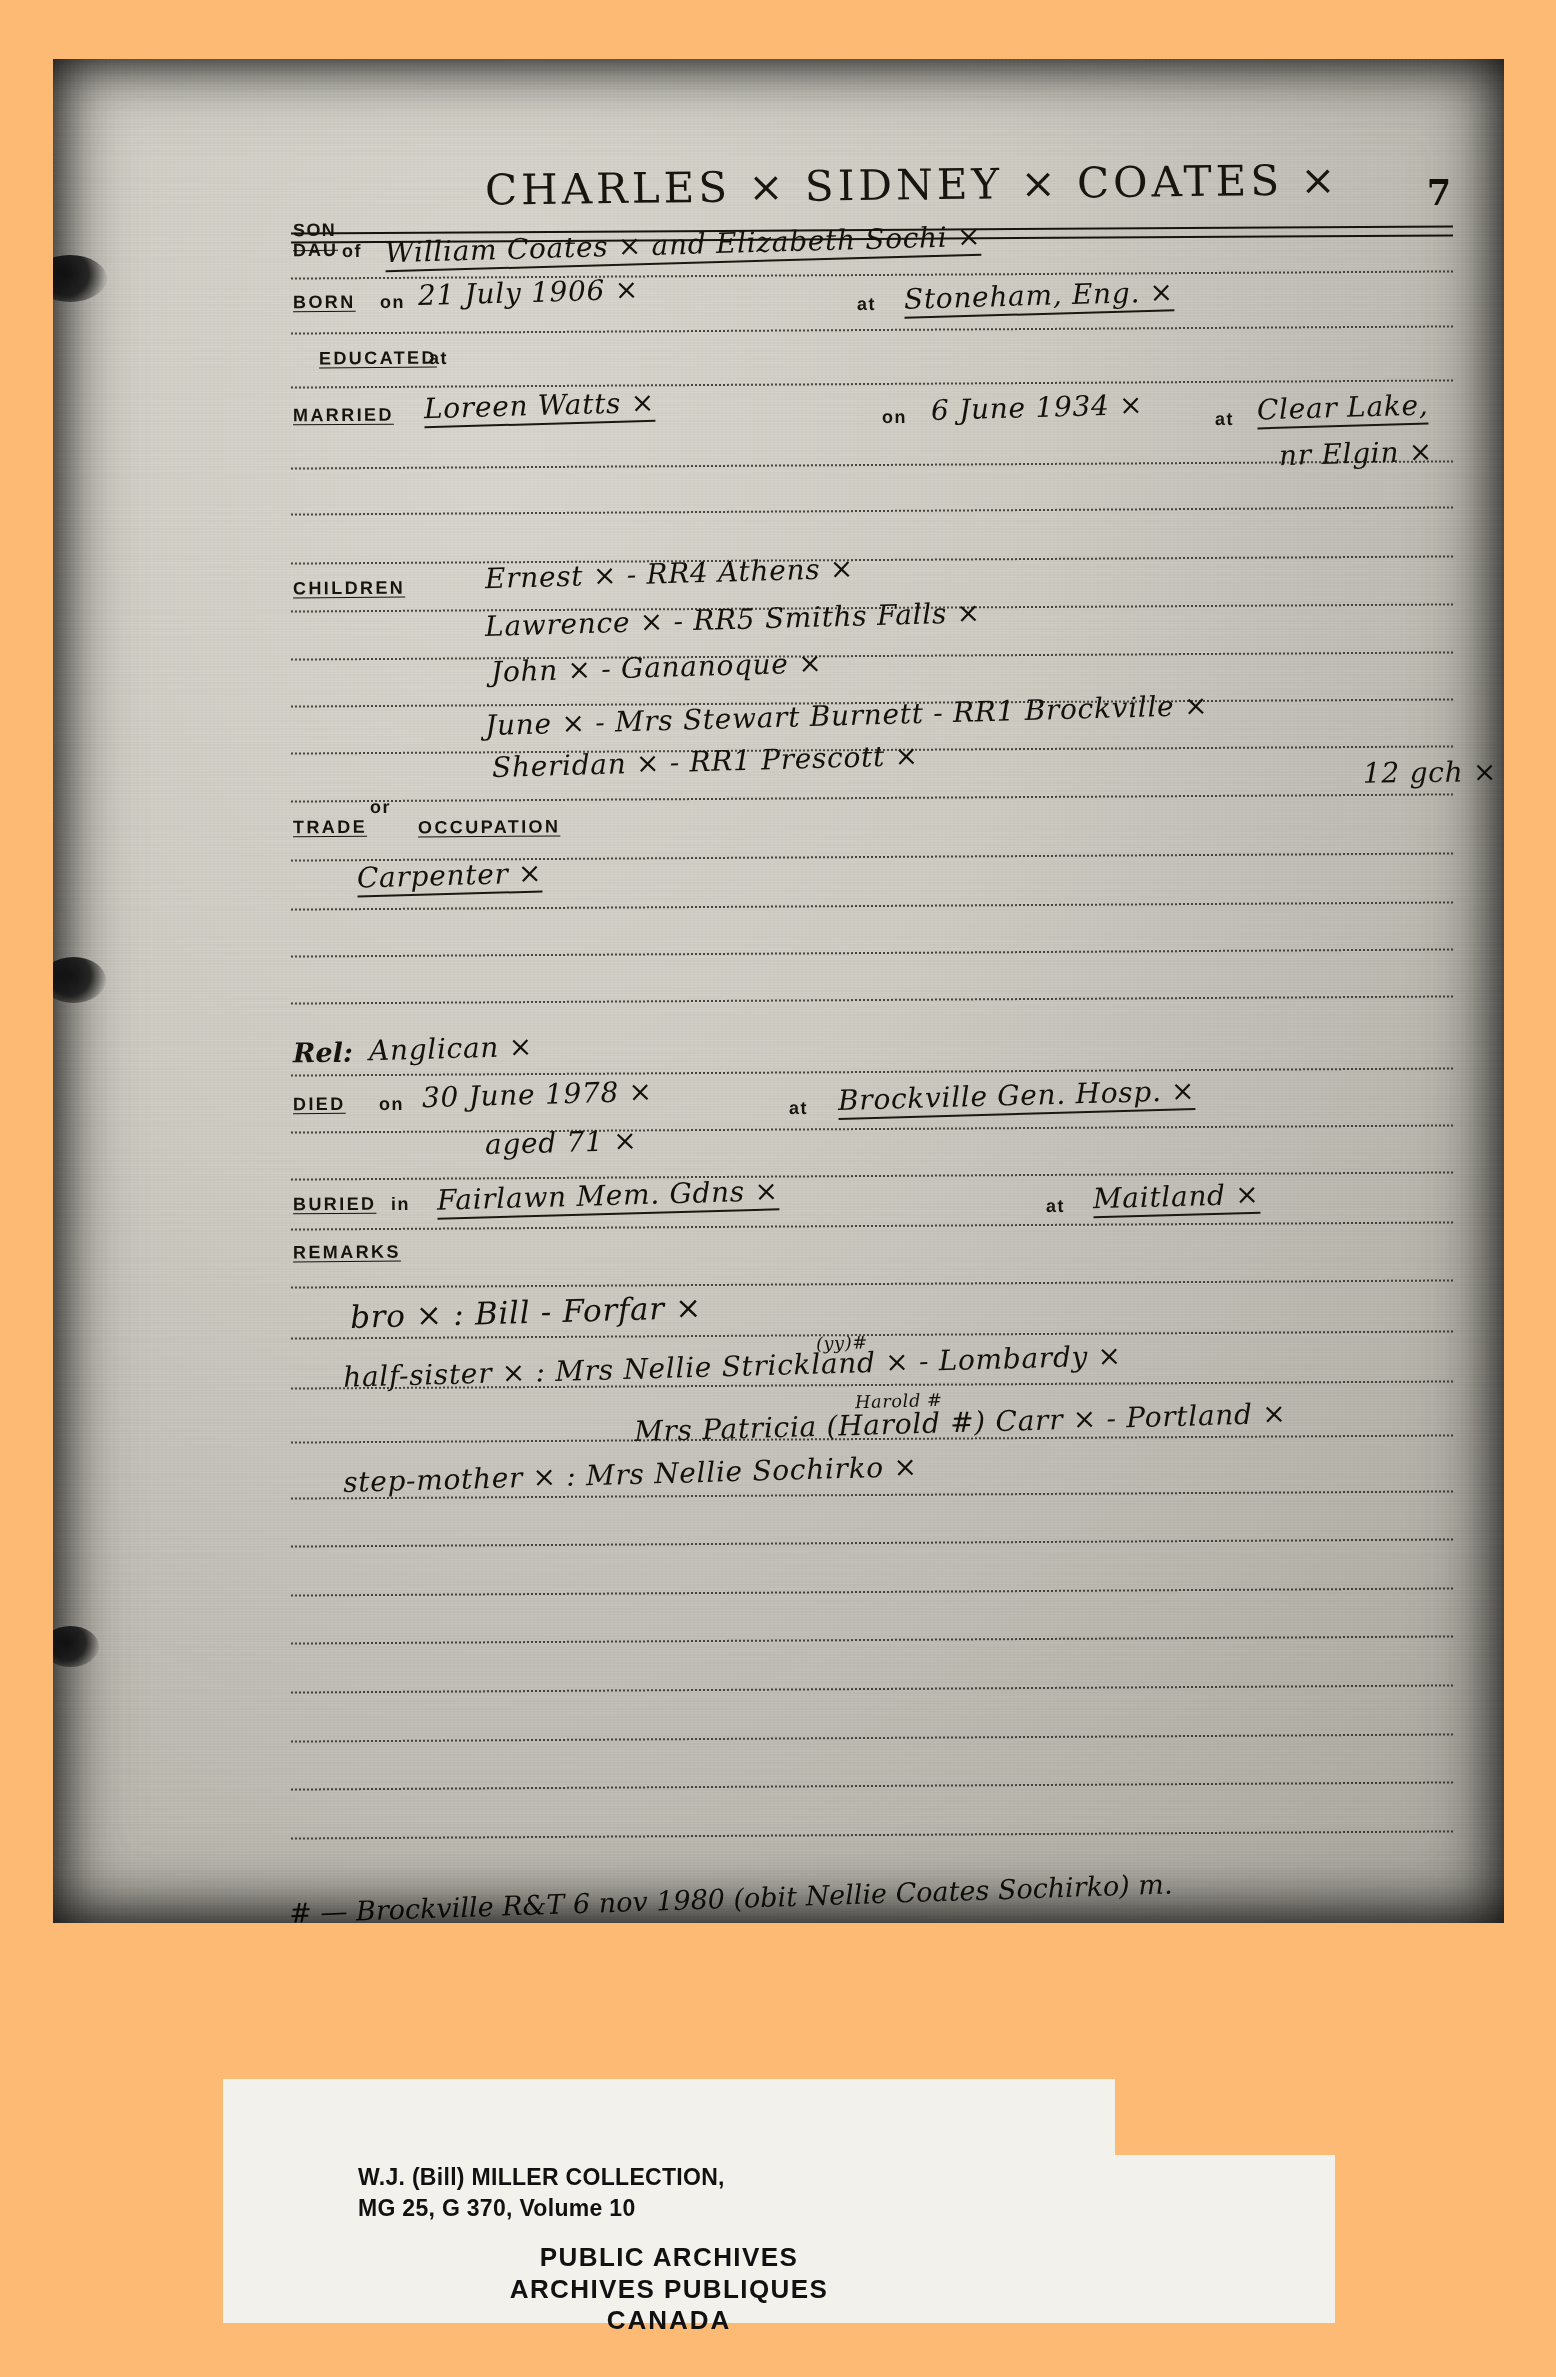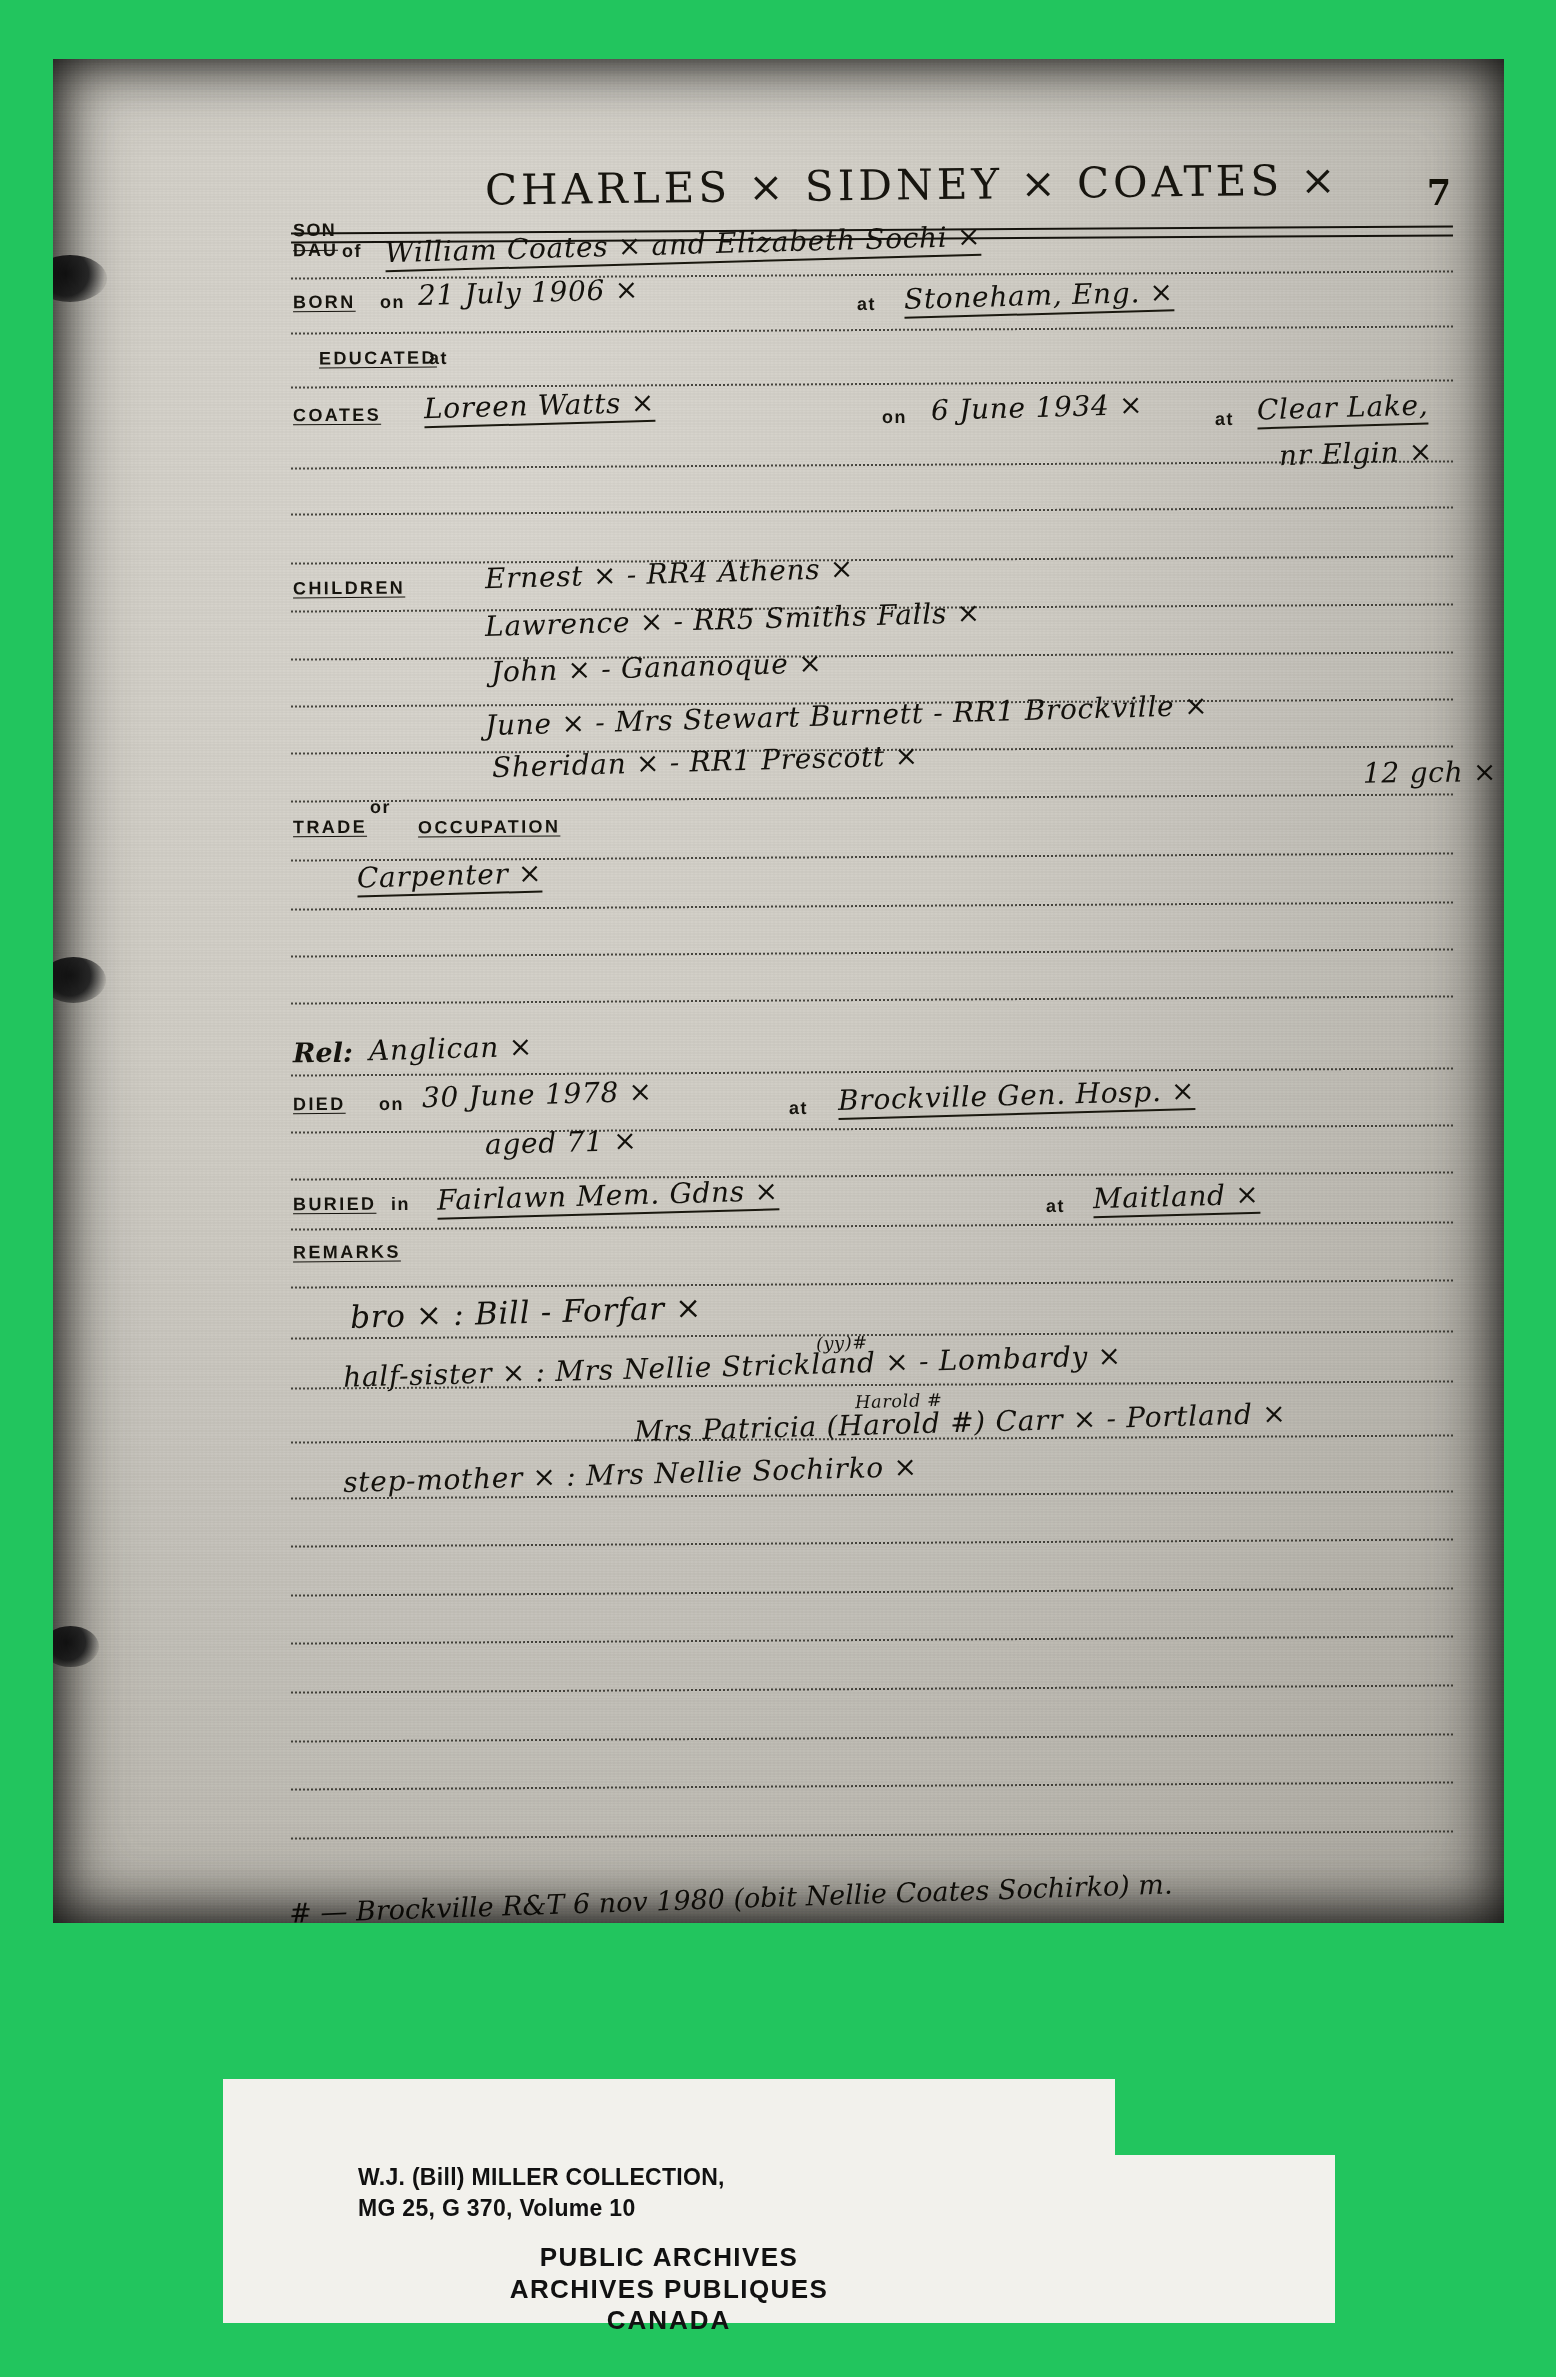--- a/index.html
+++ b/index.html
@@ -12,21 +12,21 @@
     height: 2377px;
     position: relative;
     font-family: "Liberation Sans", sans-serif;
     overflow: hidden;
   }
 
   
   #film-frame {
     position: absolute;
     inset: 0;
-    background: #22c55e;
+    background: #fdba74;
   }
 
   
   #page-sheet {
     position: absolute;
     left: 53px;
     top: 59px;
     width: 1451px;
     height: 1864px;
     background:
@@ -258,21 +258,21 @@
       <div class="hand h42" style="left:365px; top:217px;">21 July 1906 ×</div>
       <div class="field-plain" style="left:804px; top:235px;">at</div>
       <div class="hand h42 ul" style="left:851px; top:220px;">Stoneham, Eng. ×</div>
       <div class="dots" style="left:238px; top:270px; width:1162px;"></div>
 
       <div class="field-label" style="left:240px; top:289px;margin-left:26px;">EDUCATED</div>
       <div class="field-plain" style="left:376px; top:289px;">at</div>
       <div class="hand h42" style="left:419px; top:277px;"></div>
       <div class="dots" style="left:238px; top:324px; width:1162px;"></div>
 
-      <div class="field-label" style="left:240px; top:346px;">COATES</div>
+      <div class="field-label" style="left:240px; top:346px;">MARRIED</div>
       <div class="hand h42 ul" style="left:371px; top:330px;">Loreen Watts ×</div>
       <div class="field-plain" style="left:829px; top:348px;">on</div>
       <div class="hand h42" style="left:878px; top:332px;">6 June 1934 ×</div>
       <div class="field-plain" style="left:1162px; top:350px;">at</div>
       <div class="hand h42 ul" style="left:1204px; top:332px;">Clear Lake,</div>
       <div class="hand h42" style="left:1226px; top:378px;">nr Elgin ×</div>
       <div class="dots" style="left:238px; top:405px; width:1162px;"></div>
       <div class="dots" style="left:238px; top:451px; width:1162px;"></div>
       <div class="dots" style="left:238px; top:500px; width:1162px;"></div>
 

